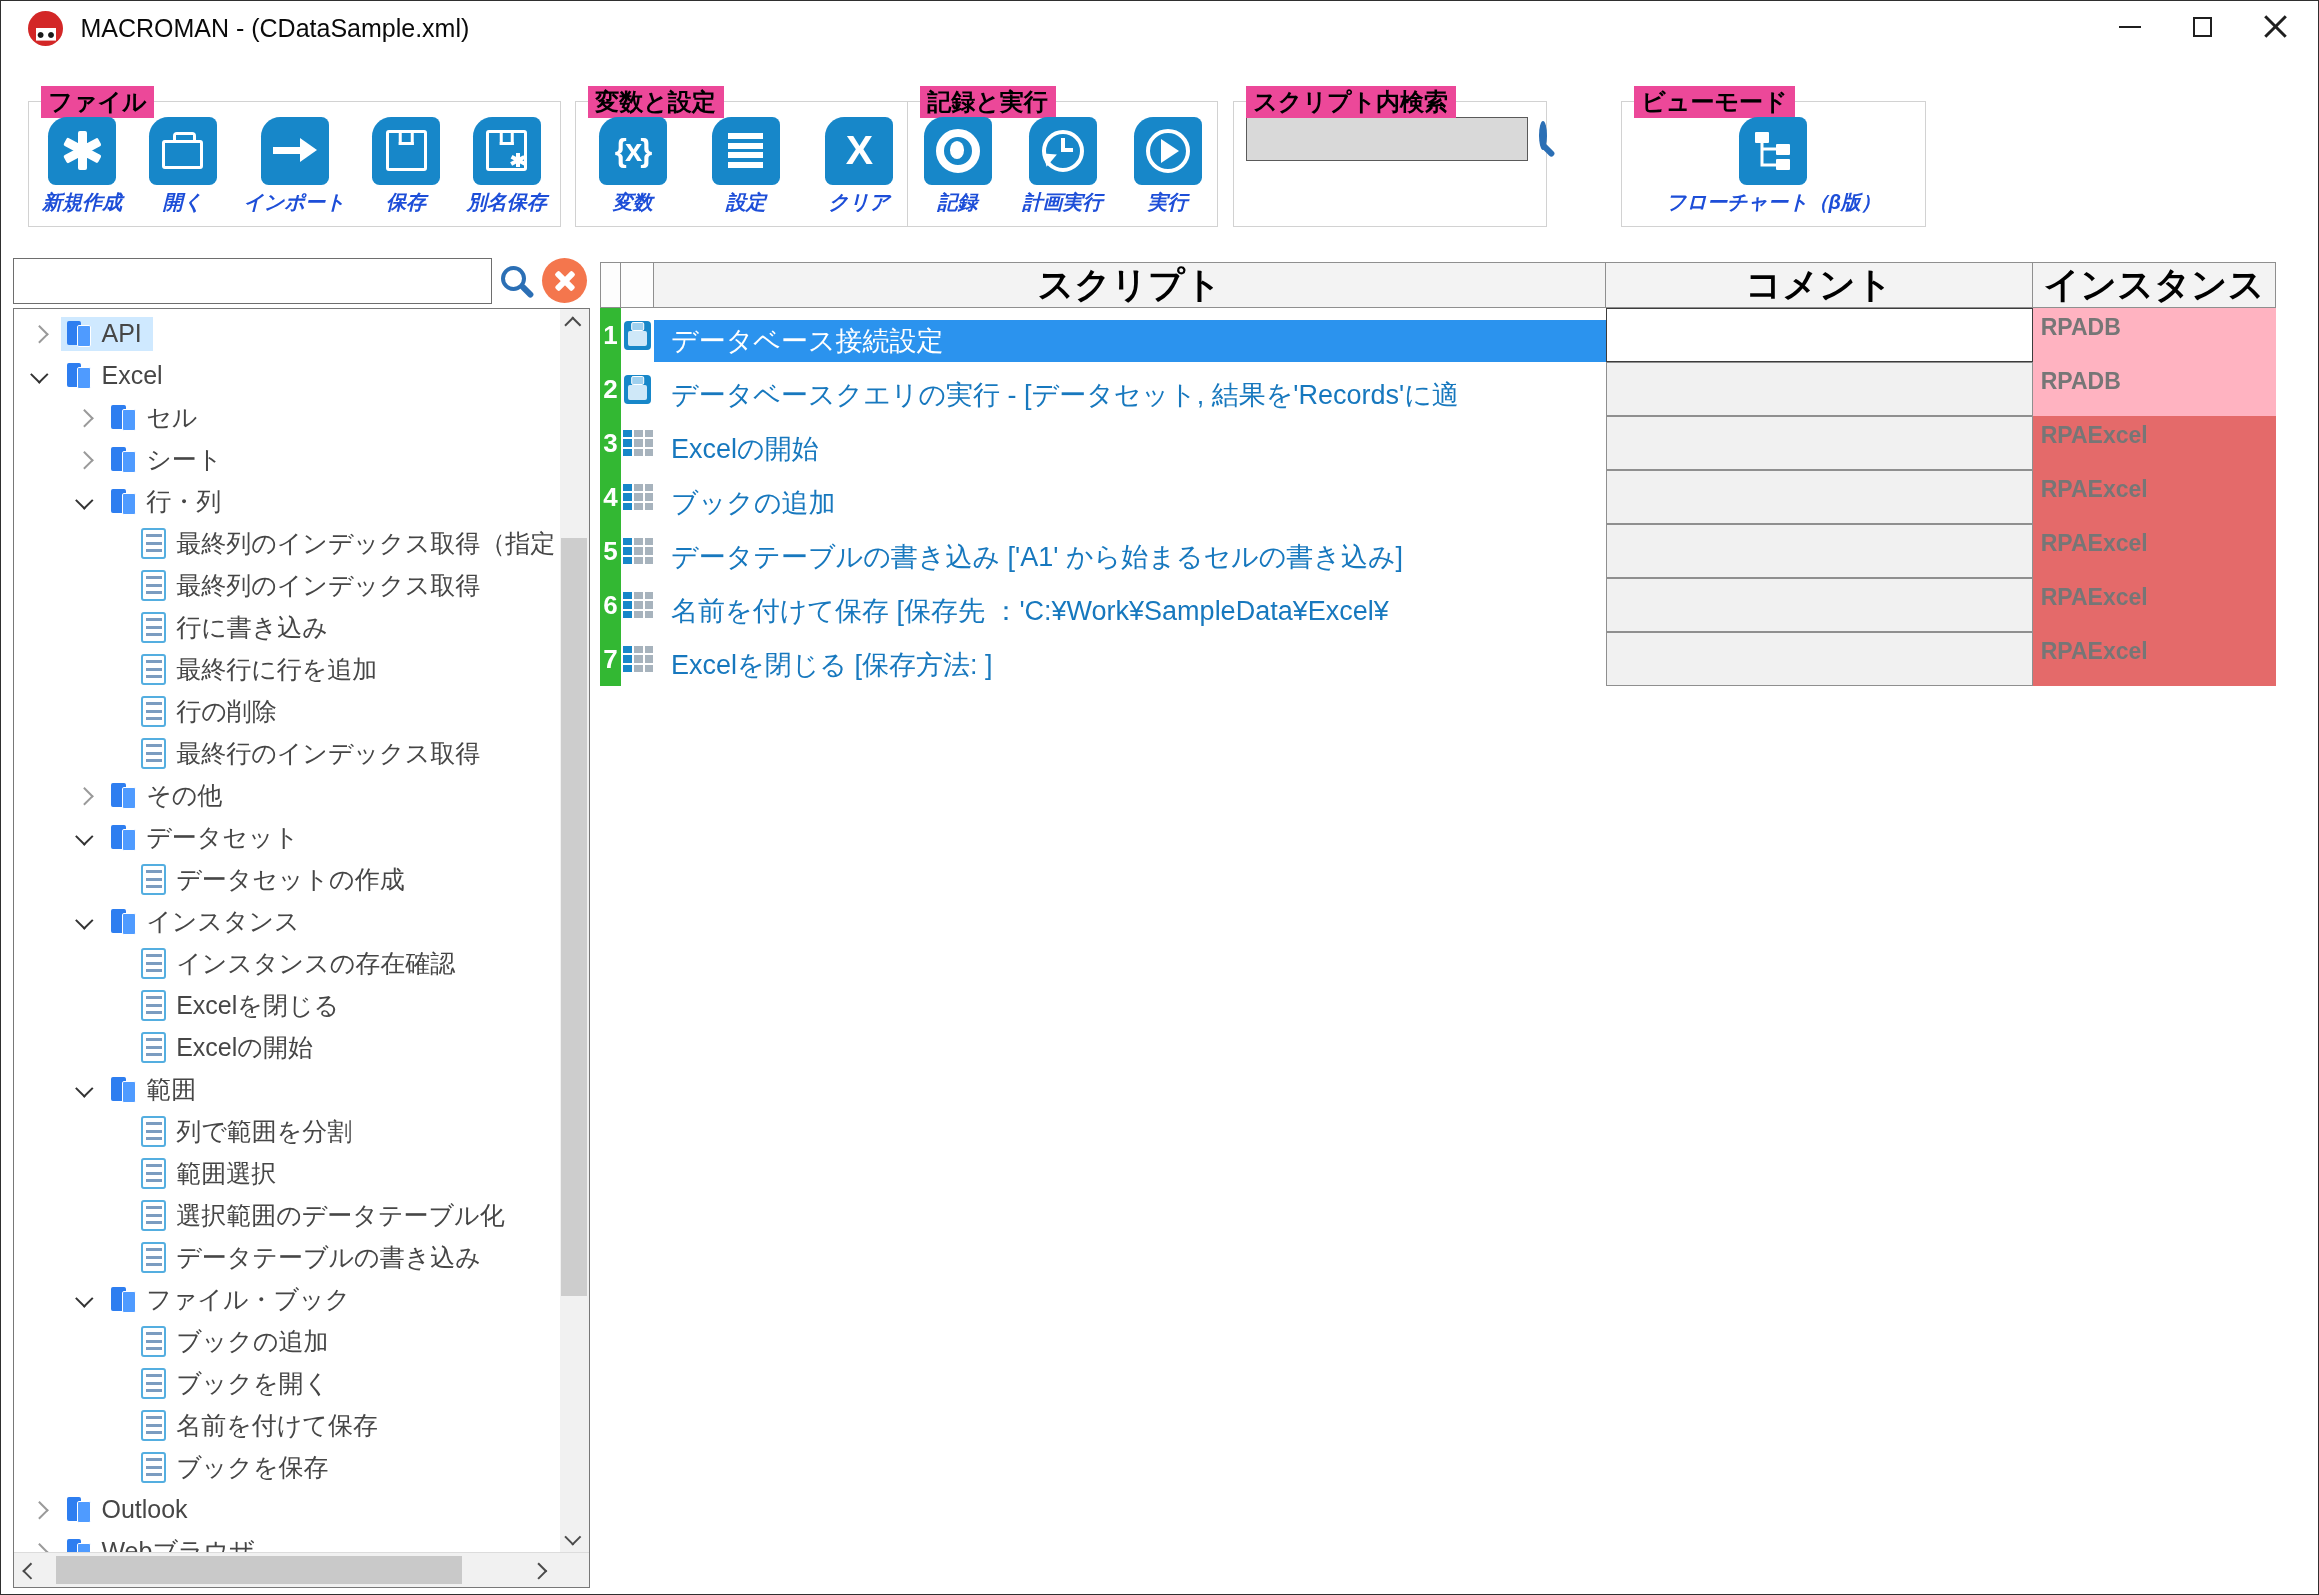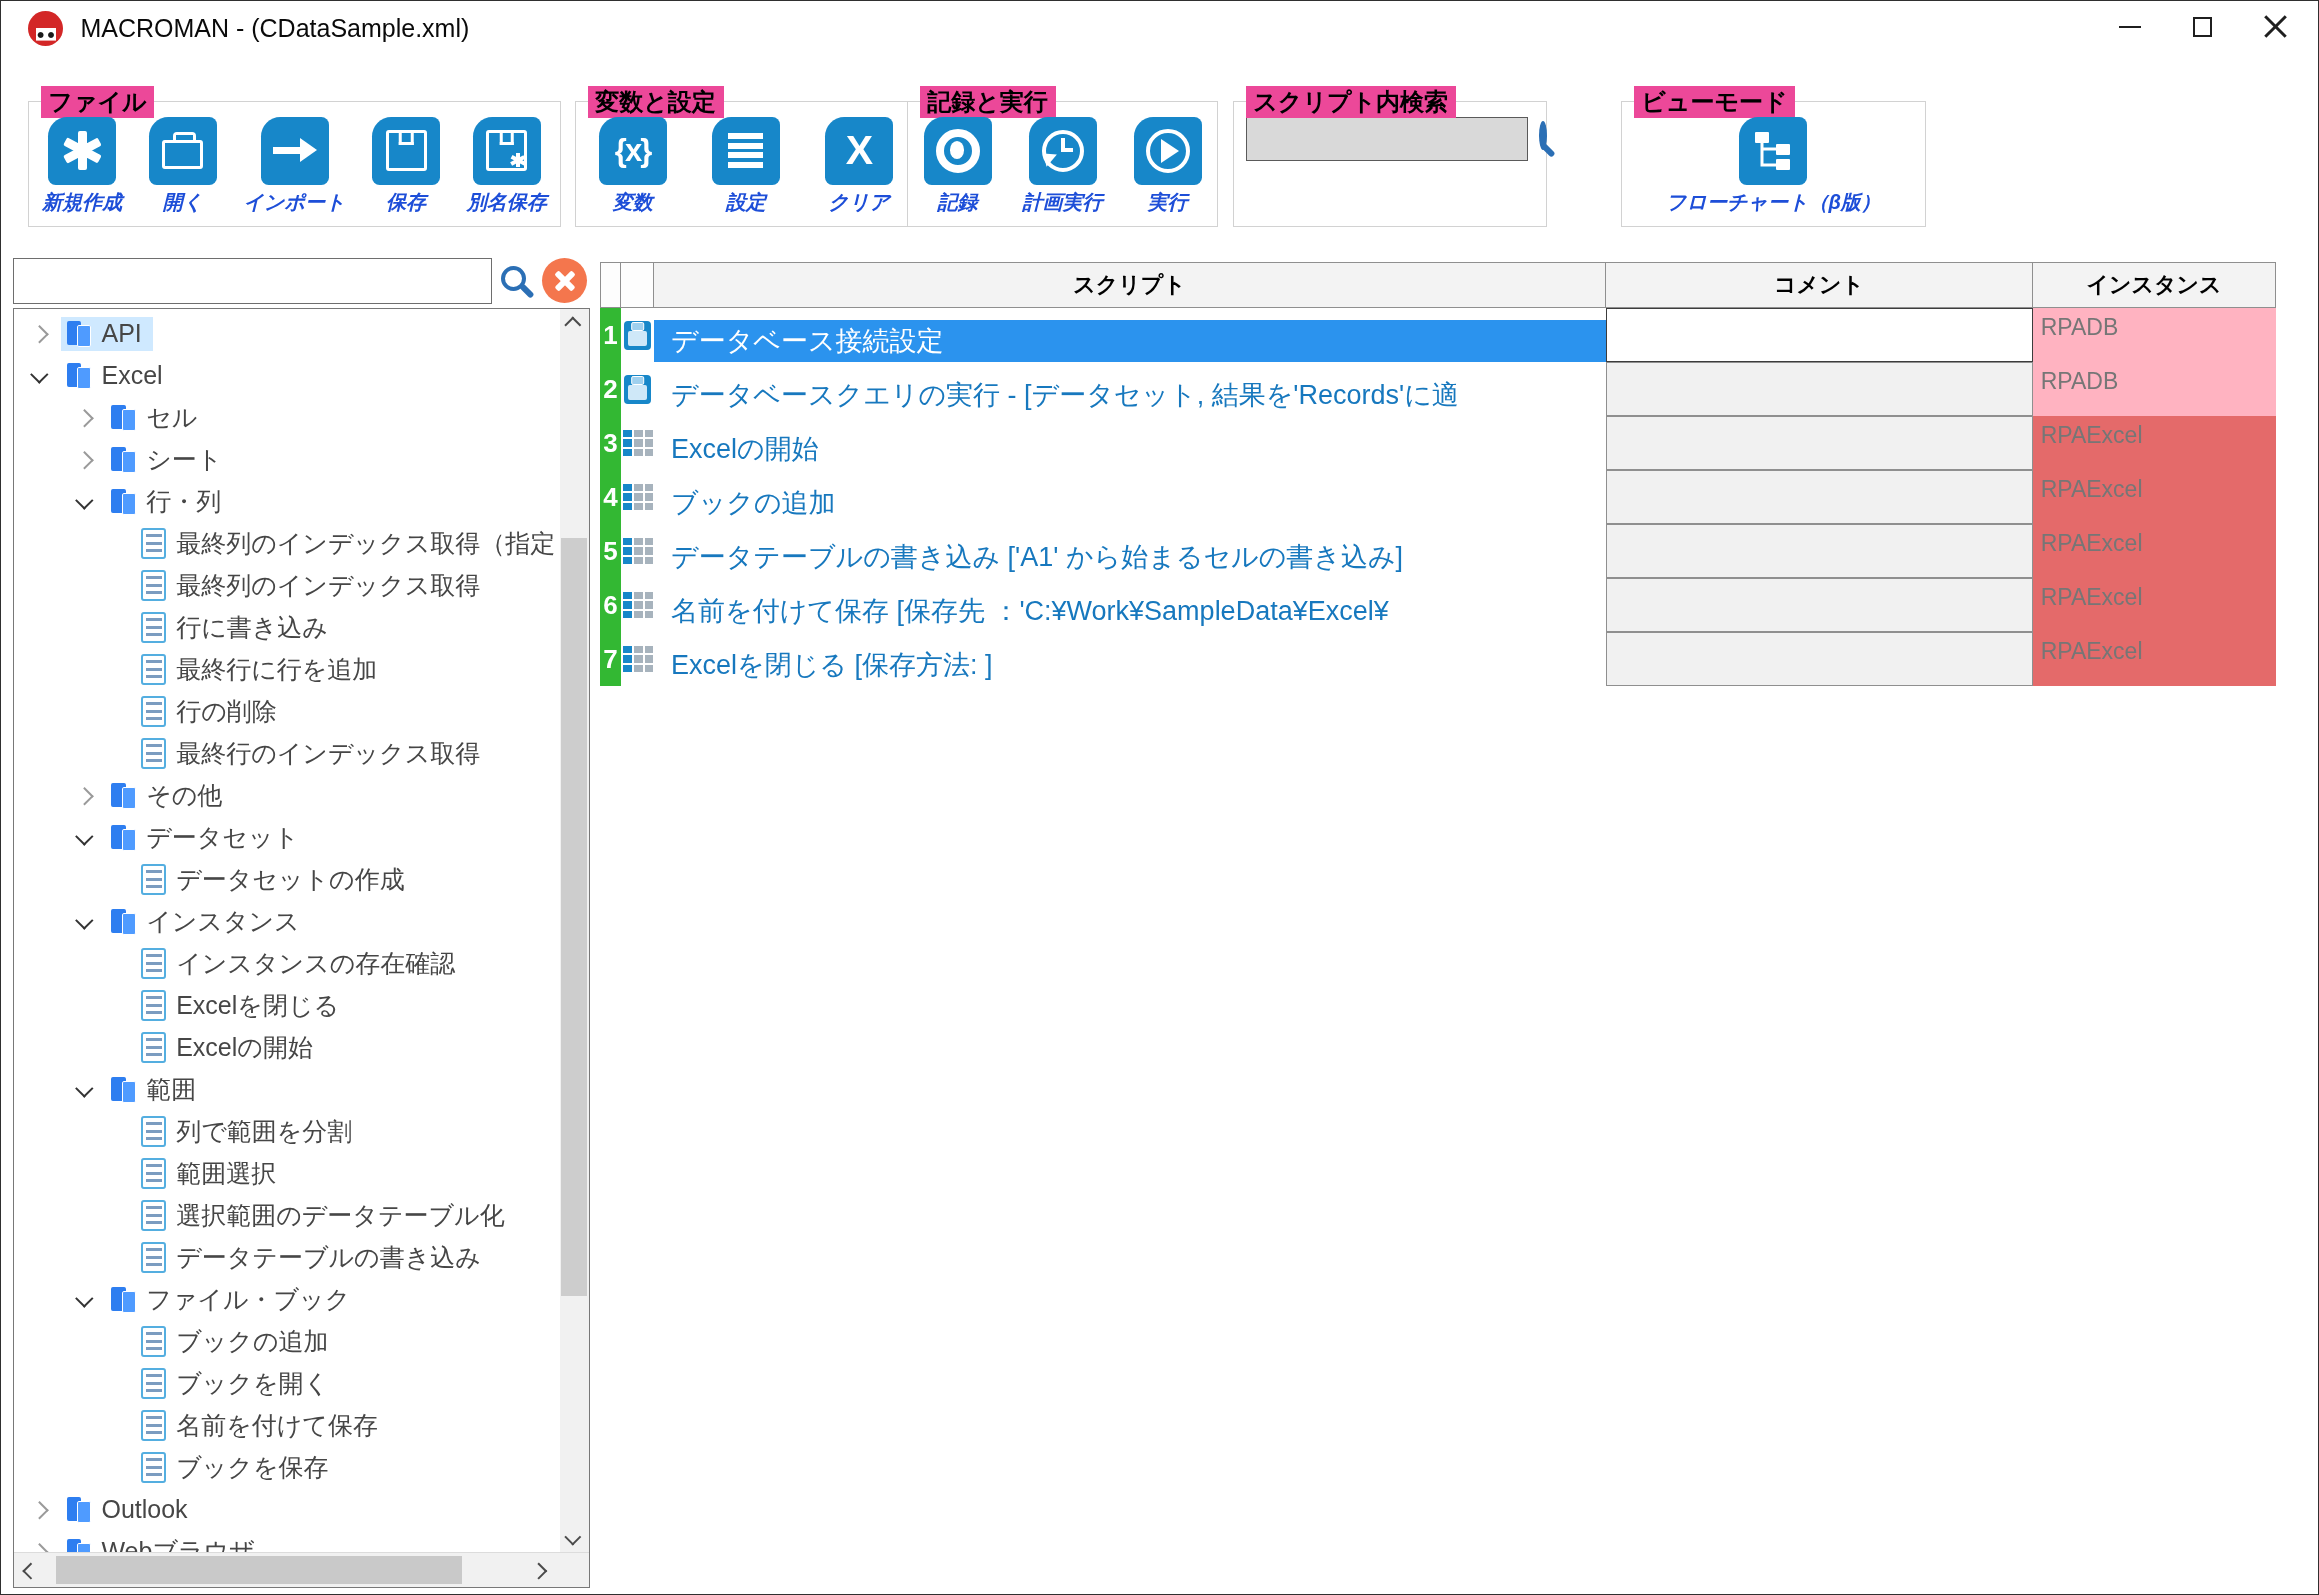--- a/index.html
+++ b/index.html
@@ -102,33 +102,33 @@
   .arr{position:absolute;width:11.6px;height:11.6px;}
   .arr-up{left:7.7px;top:9.7px;border-left:2.9px solid #4a4a4a;border-top:2.9px solid #4a4a4a;transform:rotate(45deg);}
   .arr-down{left:7.7px;bottom:9.7px;border-right:2.9px solid #4a4a4a;border-bottom:2.9px solid #4a4a4a;transform:rotate(45deg);}
   .hsb{position:absolute;left:0;right:0;bottom:0;height:35px;background:#f1f1f1;border-top:1px solid #dcdcdc;}
   .hsb .thumb{position:absolute;left:42px;width:406px;top:2.9px;bottom:2.9px;background:#c9c9c9;}
   .arr-left{left:11.6px;top:11.6px;border-left:2.9px solid #4a4a4a;border-bottom:2.9px solid #4a4a4a;transform:rotate(45deg);}
   .arr-right{right:44px;top:11.6px;border-right:2.9px solid #4a4a4a;border-top:2.9px solid #4a4a4a;transform:rotate(45deg);}
 
   
   .tbl-head{position:absolute;left:599px;top:261px;display:grid;grid-template-columns:21px 33px 952px 427px 243px;grid-auto-rows:46px;}
-  .h-cell{border:1px solid #8f8f8f;margin-left:-1px;background:#f3f3f3;font-weight:700;font-size:22px;color:#000;display:flex;align-items:center;justify-content:center;}
+  .h-cell{border:1px solid #8f8f8f;margin-left:-1px;background:#f3f3f3;font-weight:700;font-size:36px;color:#000;display:flex;align-items:center;justify-content:center;}
   .h-cell:first-child{margin-left:0;}
   .h-num,.h-iconcol{background:#fdfdfd;}
   .tbl-body{position:absolute;left:599px;top:307px;display:grid;grid-template-columns:21px 33px 952px 427px 243px;grid-auto-rows:54px;}
   .t-row{display:contents;}
   .c-num{background:#33b833;color:#fff;font-weight:700;font-size:26px;display:flex;align-items:center;justify-content:center;}
   .c-iconcol{display:flex;align-items:center;justify-content:center;background:#fff;}
   .c-script{display:flex;align-items:center;font-weight:400;font-size:27px;color:#1778be;white-space:nowrap;overflow:hidden;padding-left:17px;background:#fff;cursor:default;margin-top:12px;}
   .t-row.selected .c-script{background:#2b93ee;color:#fff;}
   .c-comment{padding:0;}
   .comment-box{width:100%;height:100%;border:1px solid #8f8f8f;background:#f1f1f1;font-size:23px;}
   .t-row.selected .comment-box{background:#fff;border:1.9px solid #3c3c3c;}
-  .c-instance{font-weight:400;font-size:23px;color:#767676;padding:5.8px 0 0 7.7px;}
+  .c-instance{font-weight:700;font-size:23px;color:#767676;padding:5.8px 0 0 7.7px;}
   .t-row.pink .c-instance{background:#ffb3c1;}
   .t-row.red .c-instance{background:#e46a6a;}
   .icon-db{width:27px;height:29px;background:#1787c9;border-radius:3.9px;position:relative;display:none;}
   .t-row.db .icon-db{display:block;}
   .icon-db::before{content:"";position:absolute;top:1.9px;left:50%;transform:translateX(-50%);width:11.6px;height:6.8px;background:#9fd0ee;border:1.9px solid #fff;border-radius:1.9px;}
   .icon-db::after{content:"";position:absolute;left:3.9px;right:3.9px;top:10.6px;bottom:3.9px;background:#cfe8f8;border-radius:1.9px;}
   .icon-grid{width:30px;height:27px;display:none;grid-template-columns:9.7px 8.7px 8.7px;grid-template-rows:7.7px 7.7px 7.7px;gap:1.9px;}
   .t-row.grid .icon-grid{display:grid;}
   .icon-grid i{background:#a7b3bd;}
   .icon-grid i:nth-child(3n+1){background:#1787c9;}

